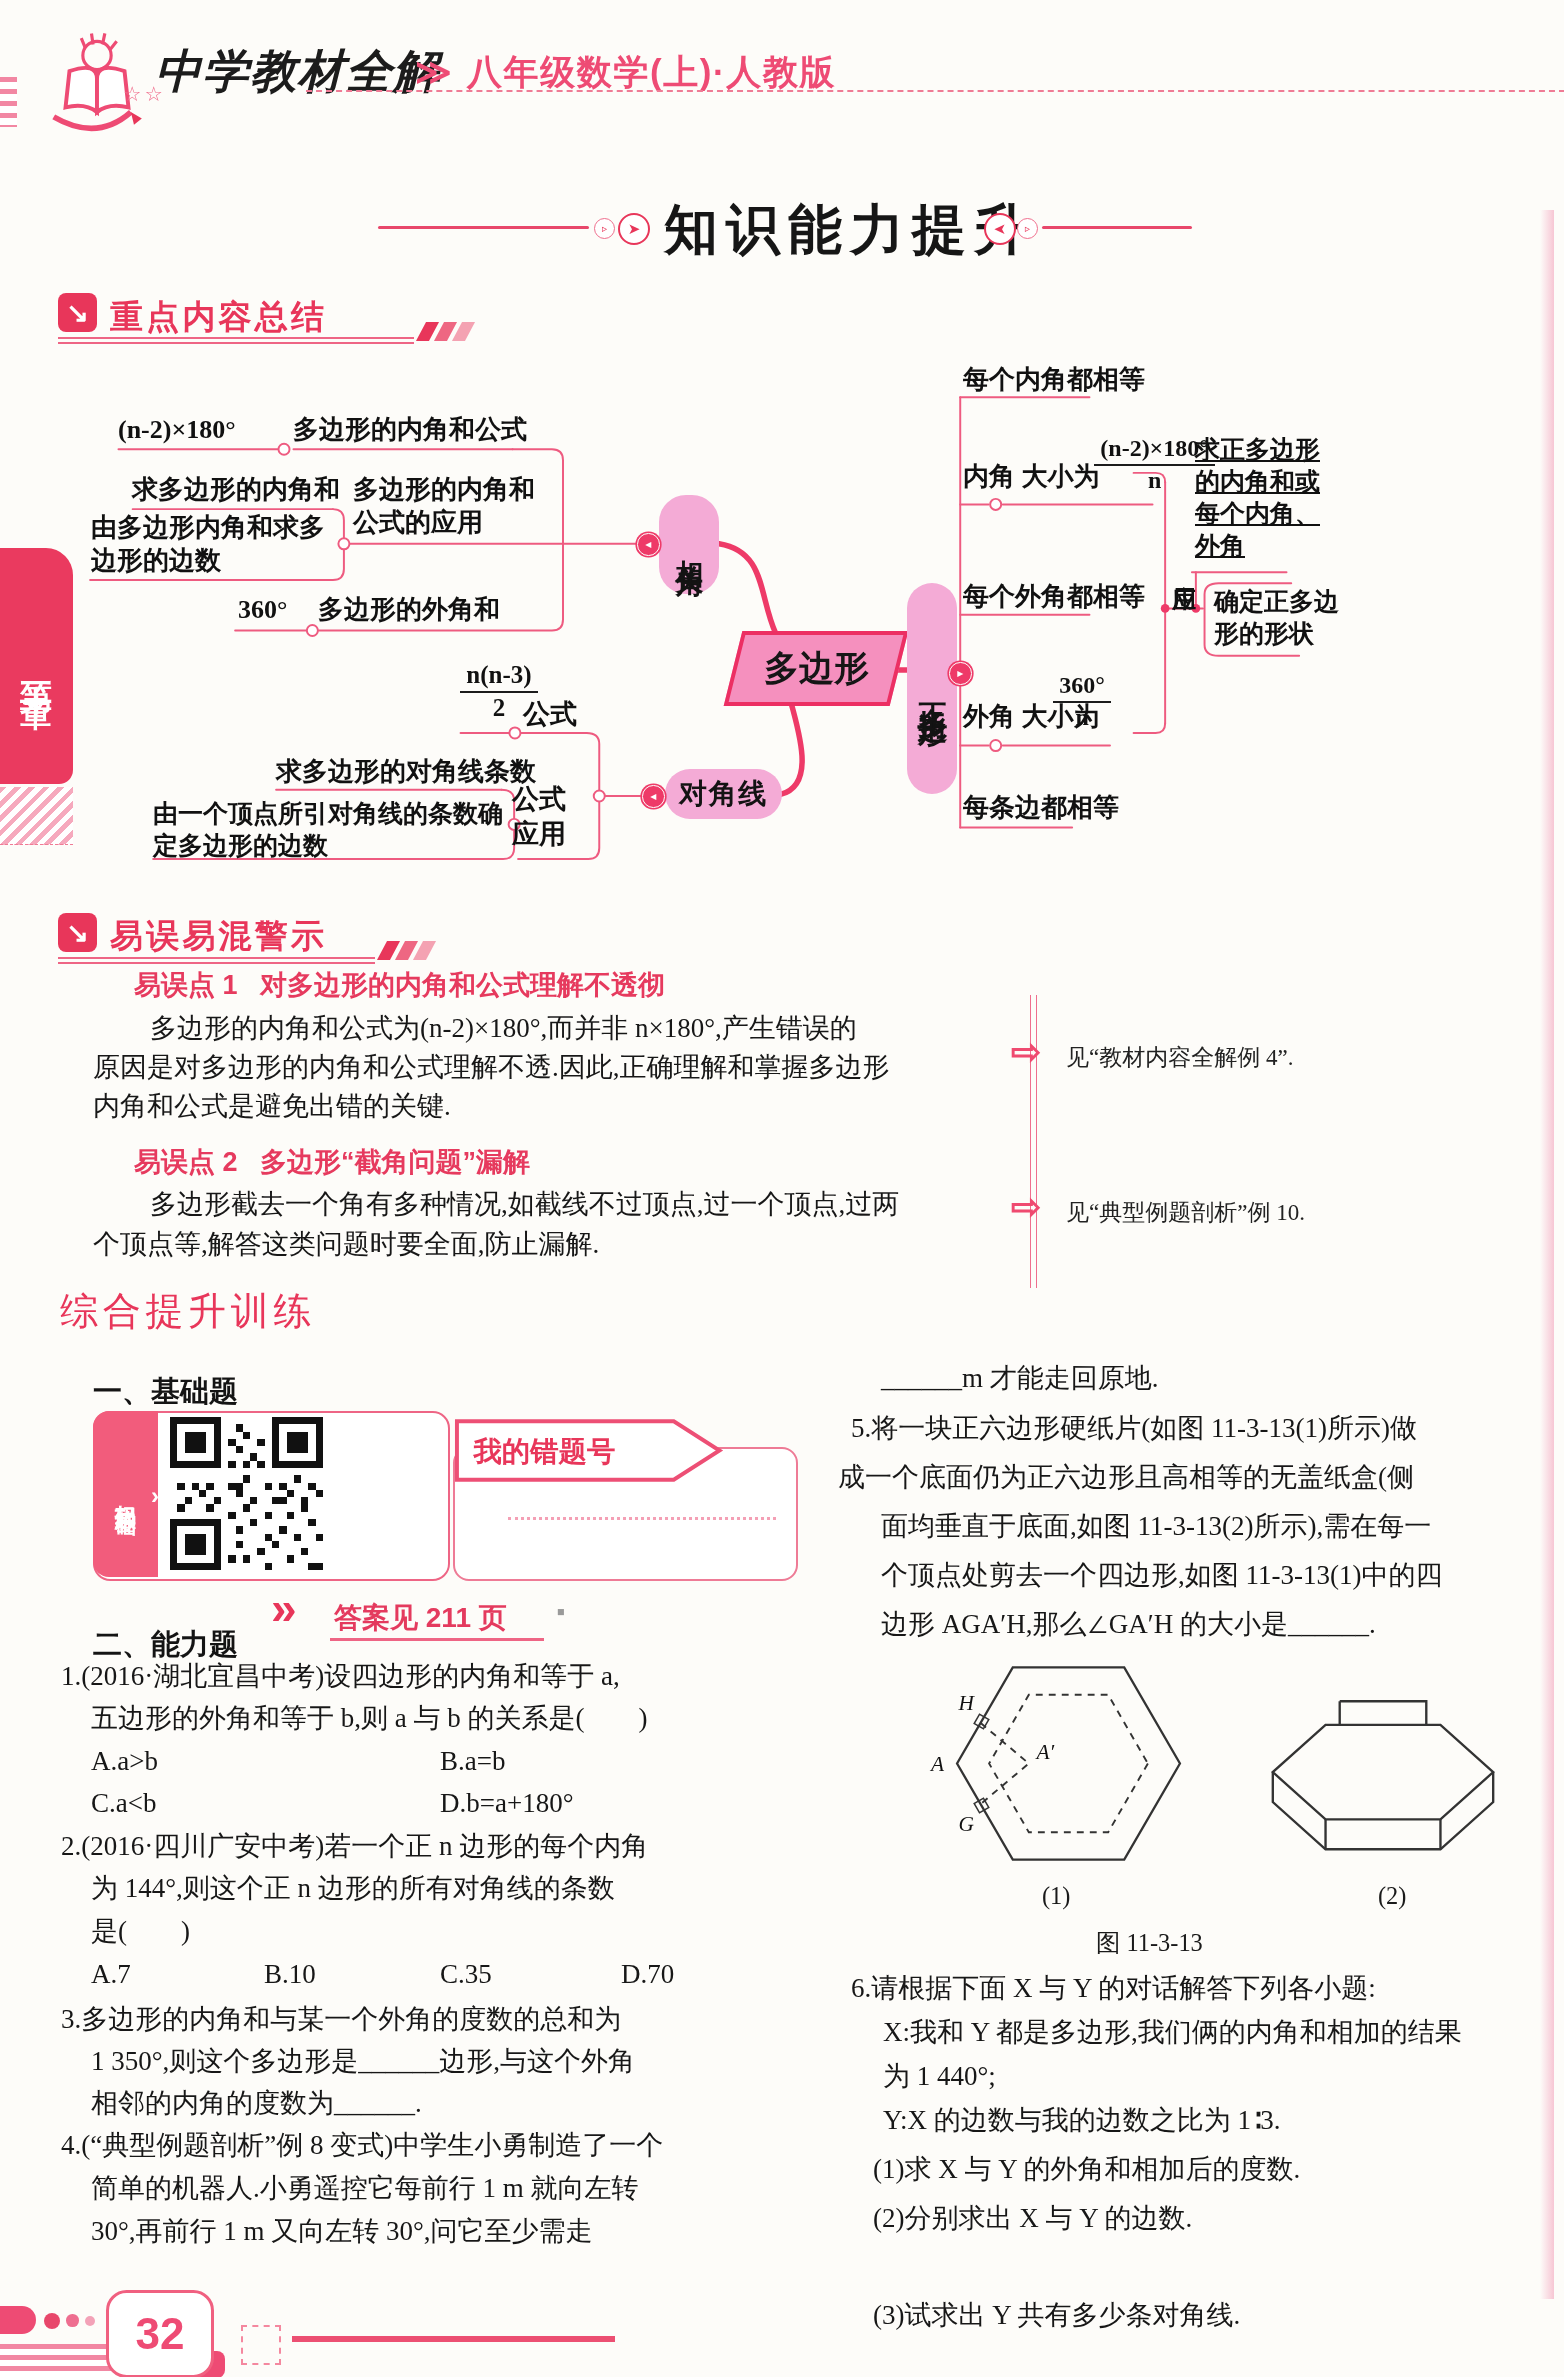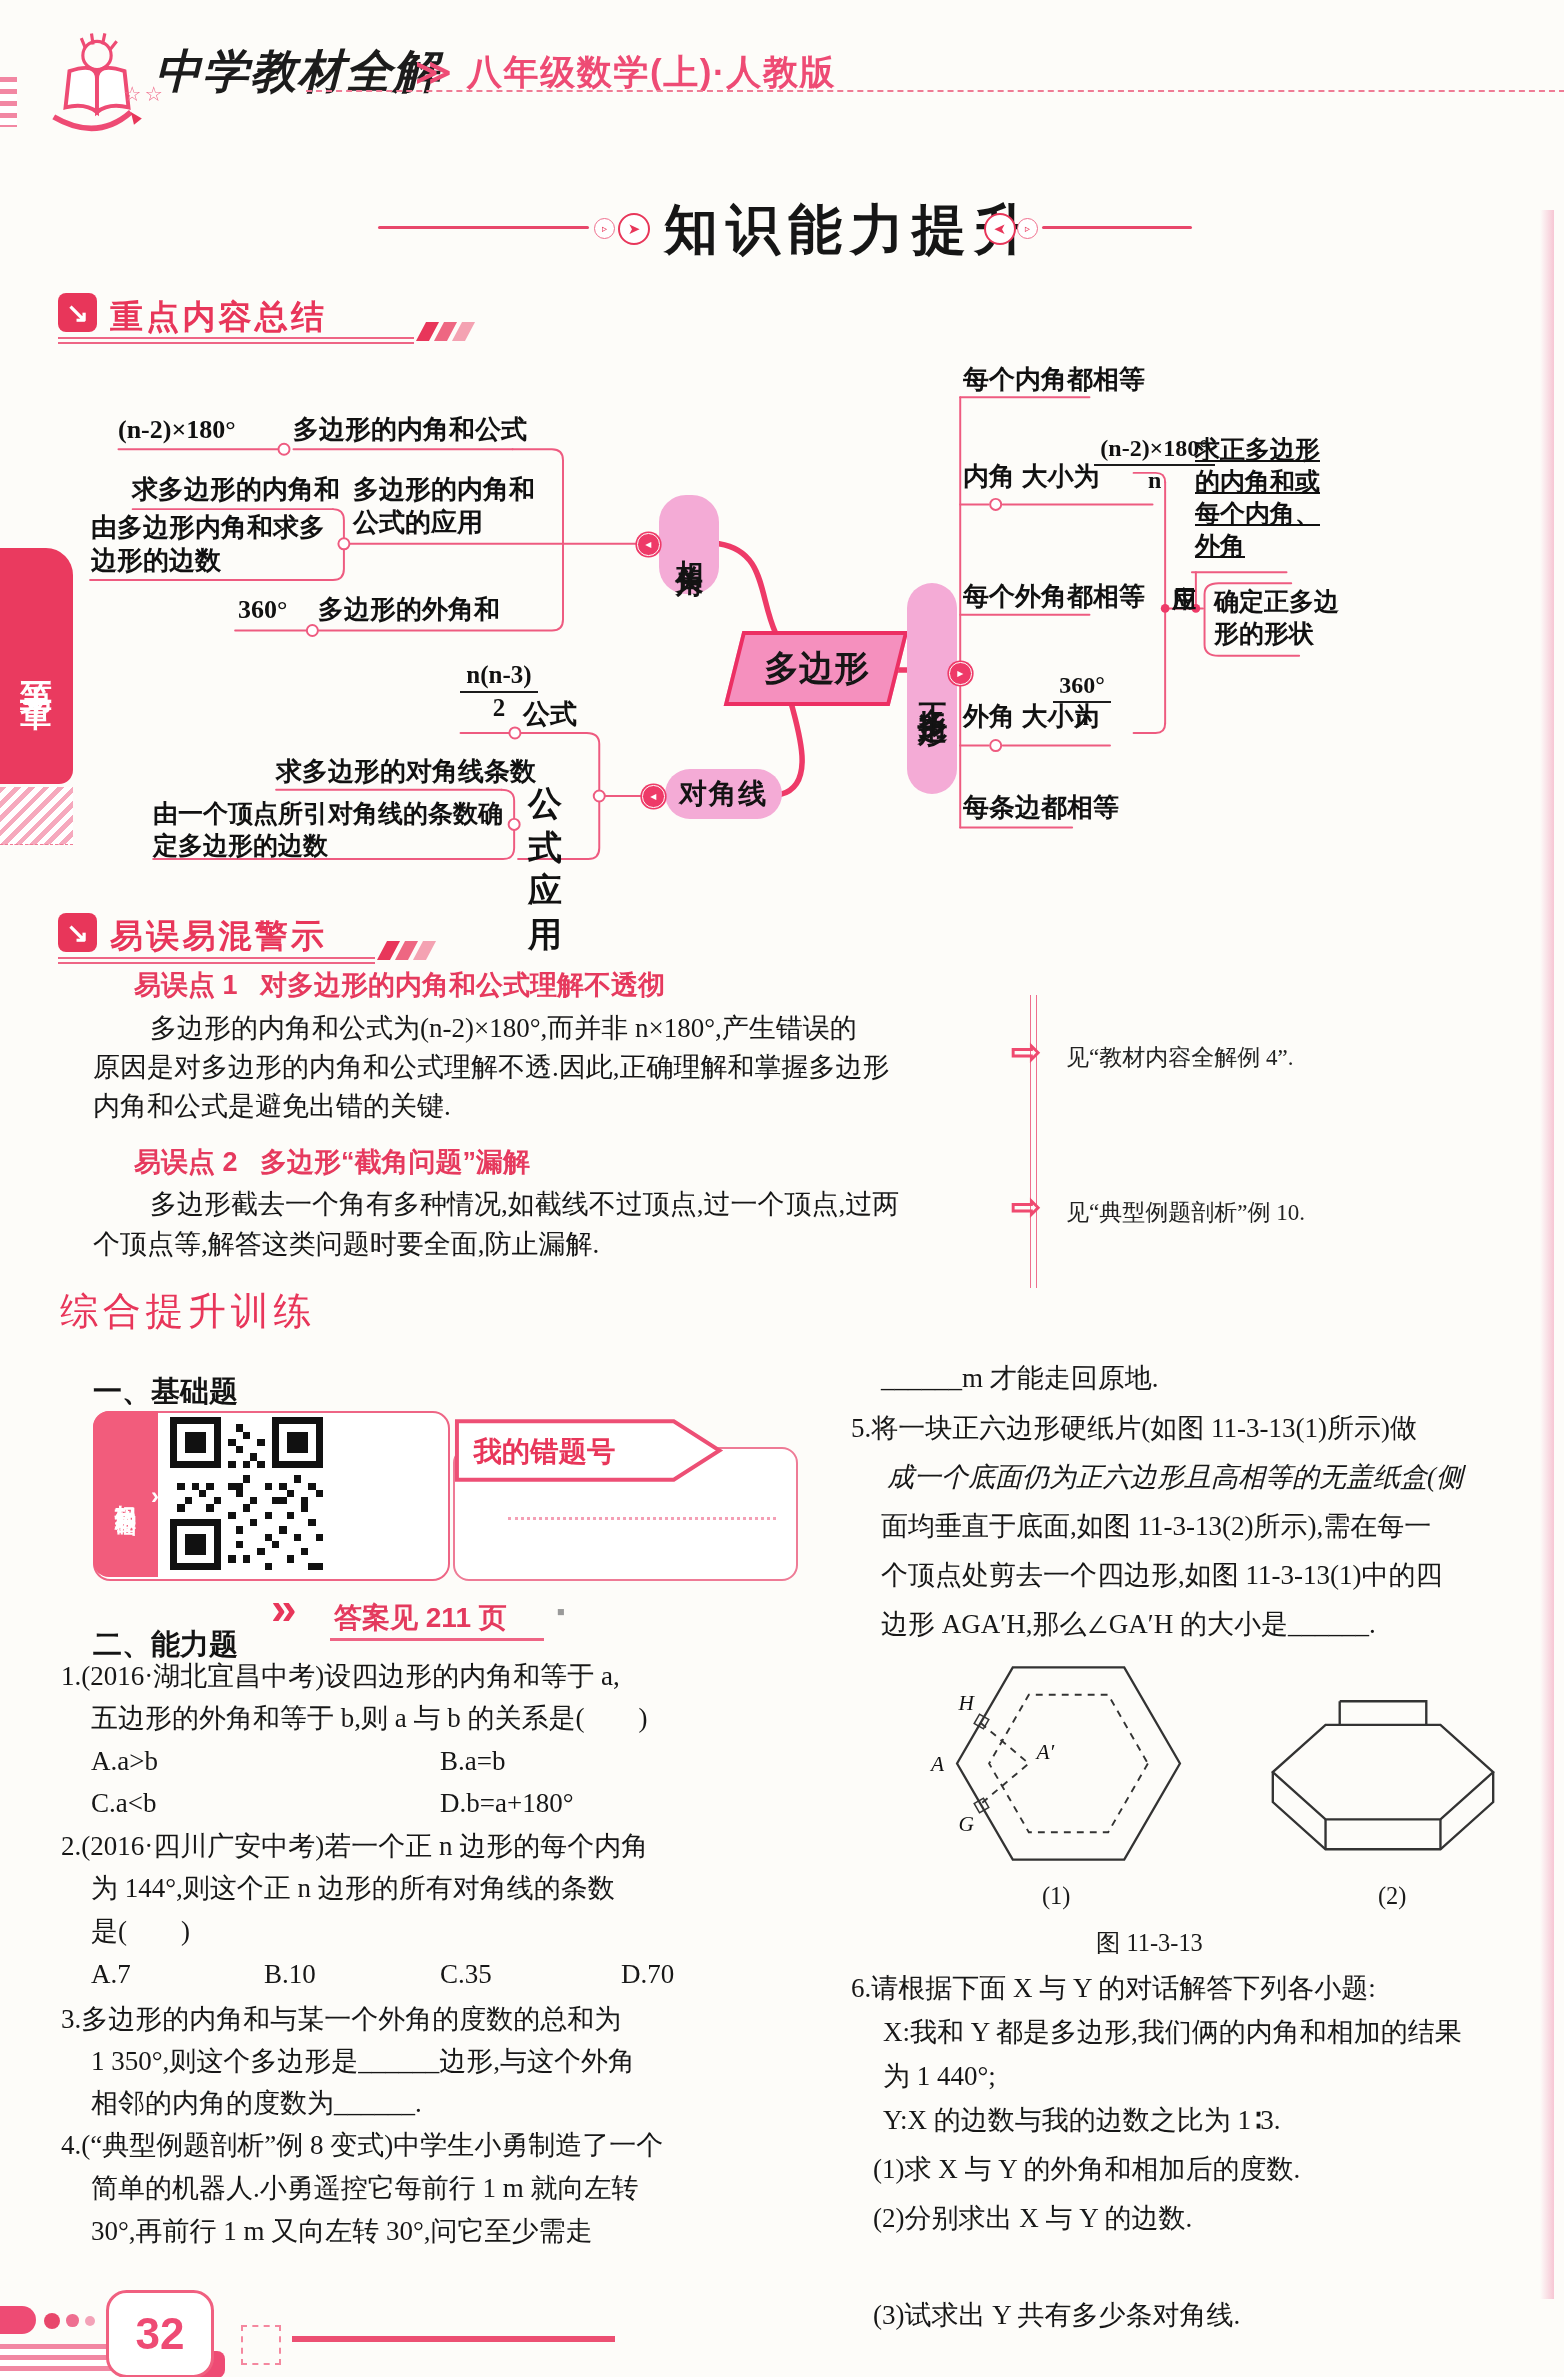--- a/index.html
+++ b/index.html
@@ -185,21 +185,21 @@
   <div class="mm wrap" style="left:353px;top:473px;width:193px;">多边形的内角和公式的应用</div>
   <div class="mm" style="left:238px;top:593px;">360°</div>
   <div class="mm" style="left:318px;top:593px;">多边形的外角和</div>
   <div class="frac" style="left:460px;top:661px;font-size:25px;">
     <span class="num">n(n-3)</span>
     <span class="den">2</span>
   </div>
   <div class="mm" style="left:523px;top:697px;font-size:27px;">公式</div>
   <div class="mm" style="left:276px;top:755px;">求多边形的对角线条数</div>
   <div class="mm wrap" style="left:153px;top:798px;width:370px;font-size:25px;">由一个顶点所引对角线的条数确定多边形的边数</div>
-  <div class="mm wrap" style="left:528px;top:782px;width:61px;font-size:34px;">公式应用</div>
+  <div class="mm wrap" style="left:512px;top:782px;width:61px;font-size:27px;">公式应用</div>
 
   <div class="blob" style="left:659px;top:495px;width:60px;height:99px;font-size:28px;">
       <span class="vtext">相关角</span>
     </div>
   <span class="nodearrow" style="left:637px;top:533px;">
       <span>◂</span>
     </span>
   <div class="blob" style="left:665px;top:769px;width:117px;height:50px;font-size:28px;letter-spacing:1.6px;">
       <span>对角线</span>
     </div>
@@ -362,21 +362,21 @@
   <div class="t" style="left:621px;top:1957px;">D.70</div>
   <div class="t" style="left:61px;top:2002px;">3.多边形的内角和与某一个外角的度数的总和为</div>
   <div class="t" style="left:91px;top:2044px;">1 350°,则这个多边形是______边形,与这个外角</div>
   <div class="t" style="left:91px;top:2086px;">相邻的内角的度数为______.</div>
   <div class="t" able="false" style="left:61px;top:2128px;">4.(“典型例题剖析”例 8 变式)中学生小勇制造了一个</div>
   <div class="t" style="left:91px;top:2171px;">简单的机器人.小勇遥控它每前行 1 m 就向左转</div>
   <div class="t" style="left:91px;top:2214px;">30°,再前行 1 m 又向左转 30°,问它至少需走</div>
 
   <div class="t" style="left:881px;top:1361px;">______m 才能走回原地.</div>
   <div class="t" style="left:851px;top:1411px;">5.将一块正六边形硬纸片(如图 11-3-13(1)所示)做</div>
-  <div class="t" style="left:887px;top:1460px;font-style:italic;">成一个底面仍为正六边形且高相等的无盖纸盒(侧</div>
+  <div class="t" style="left:838px;top:1460px;">成一个底面仍为正六边形且高相等的无盖纸盒(侧</div>
   <div class="t" style="left:881px;top:1509px;">面均垂直于底面,如图 11-3-13(2)所示),需在每一</div>
   <div class="t" style="left:881px;top:1558px;">个顶点处剪去一个四边形,如图 11-3-13(1)中的四</div>
   <div class="t" style="left:881px;top:1607px;">边形 AGA′H,那么∠GA′H 的大小是______.</div>
 
   <svg class="abs" style="left:899px;top:1649px;" width="339" height="229" viewBox="0 0 440 300">
     <g fill="none" stroke="#333" stroke-width="3">
       <polygon points="366,150 293,276 147,276 74,150 147,24 293,24"></polygon>
       <polygon points="324,150 272,240 168,240 116,150 168,60 272,60" stroke-dasharray="9 8" stroke-width="2.5"></polygon>
       <path d="M105 97 L168 150 L105 203" stroke-dasharray="9 8" stroke-width="2.5"></path>
       <rect x="99" y="88" width="14" height="14" transform="rotate(30 106 95)" stroke-width="2"></rect>

